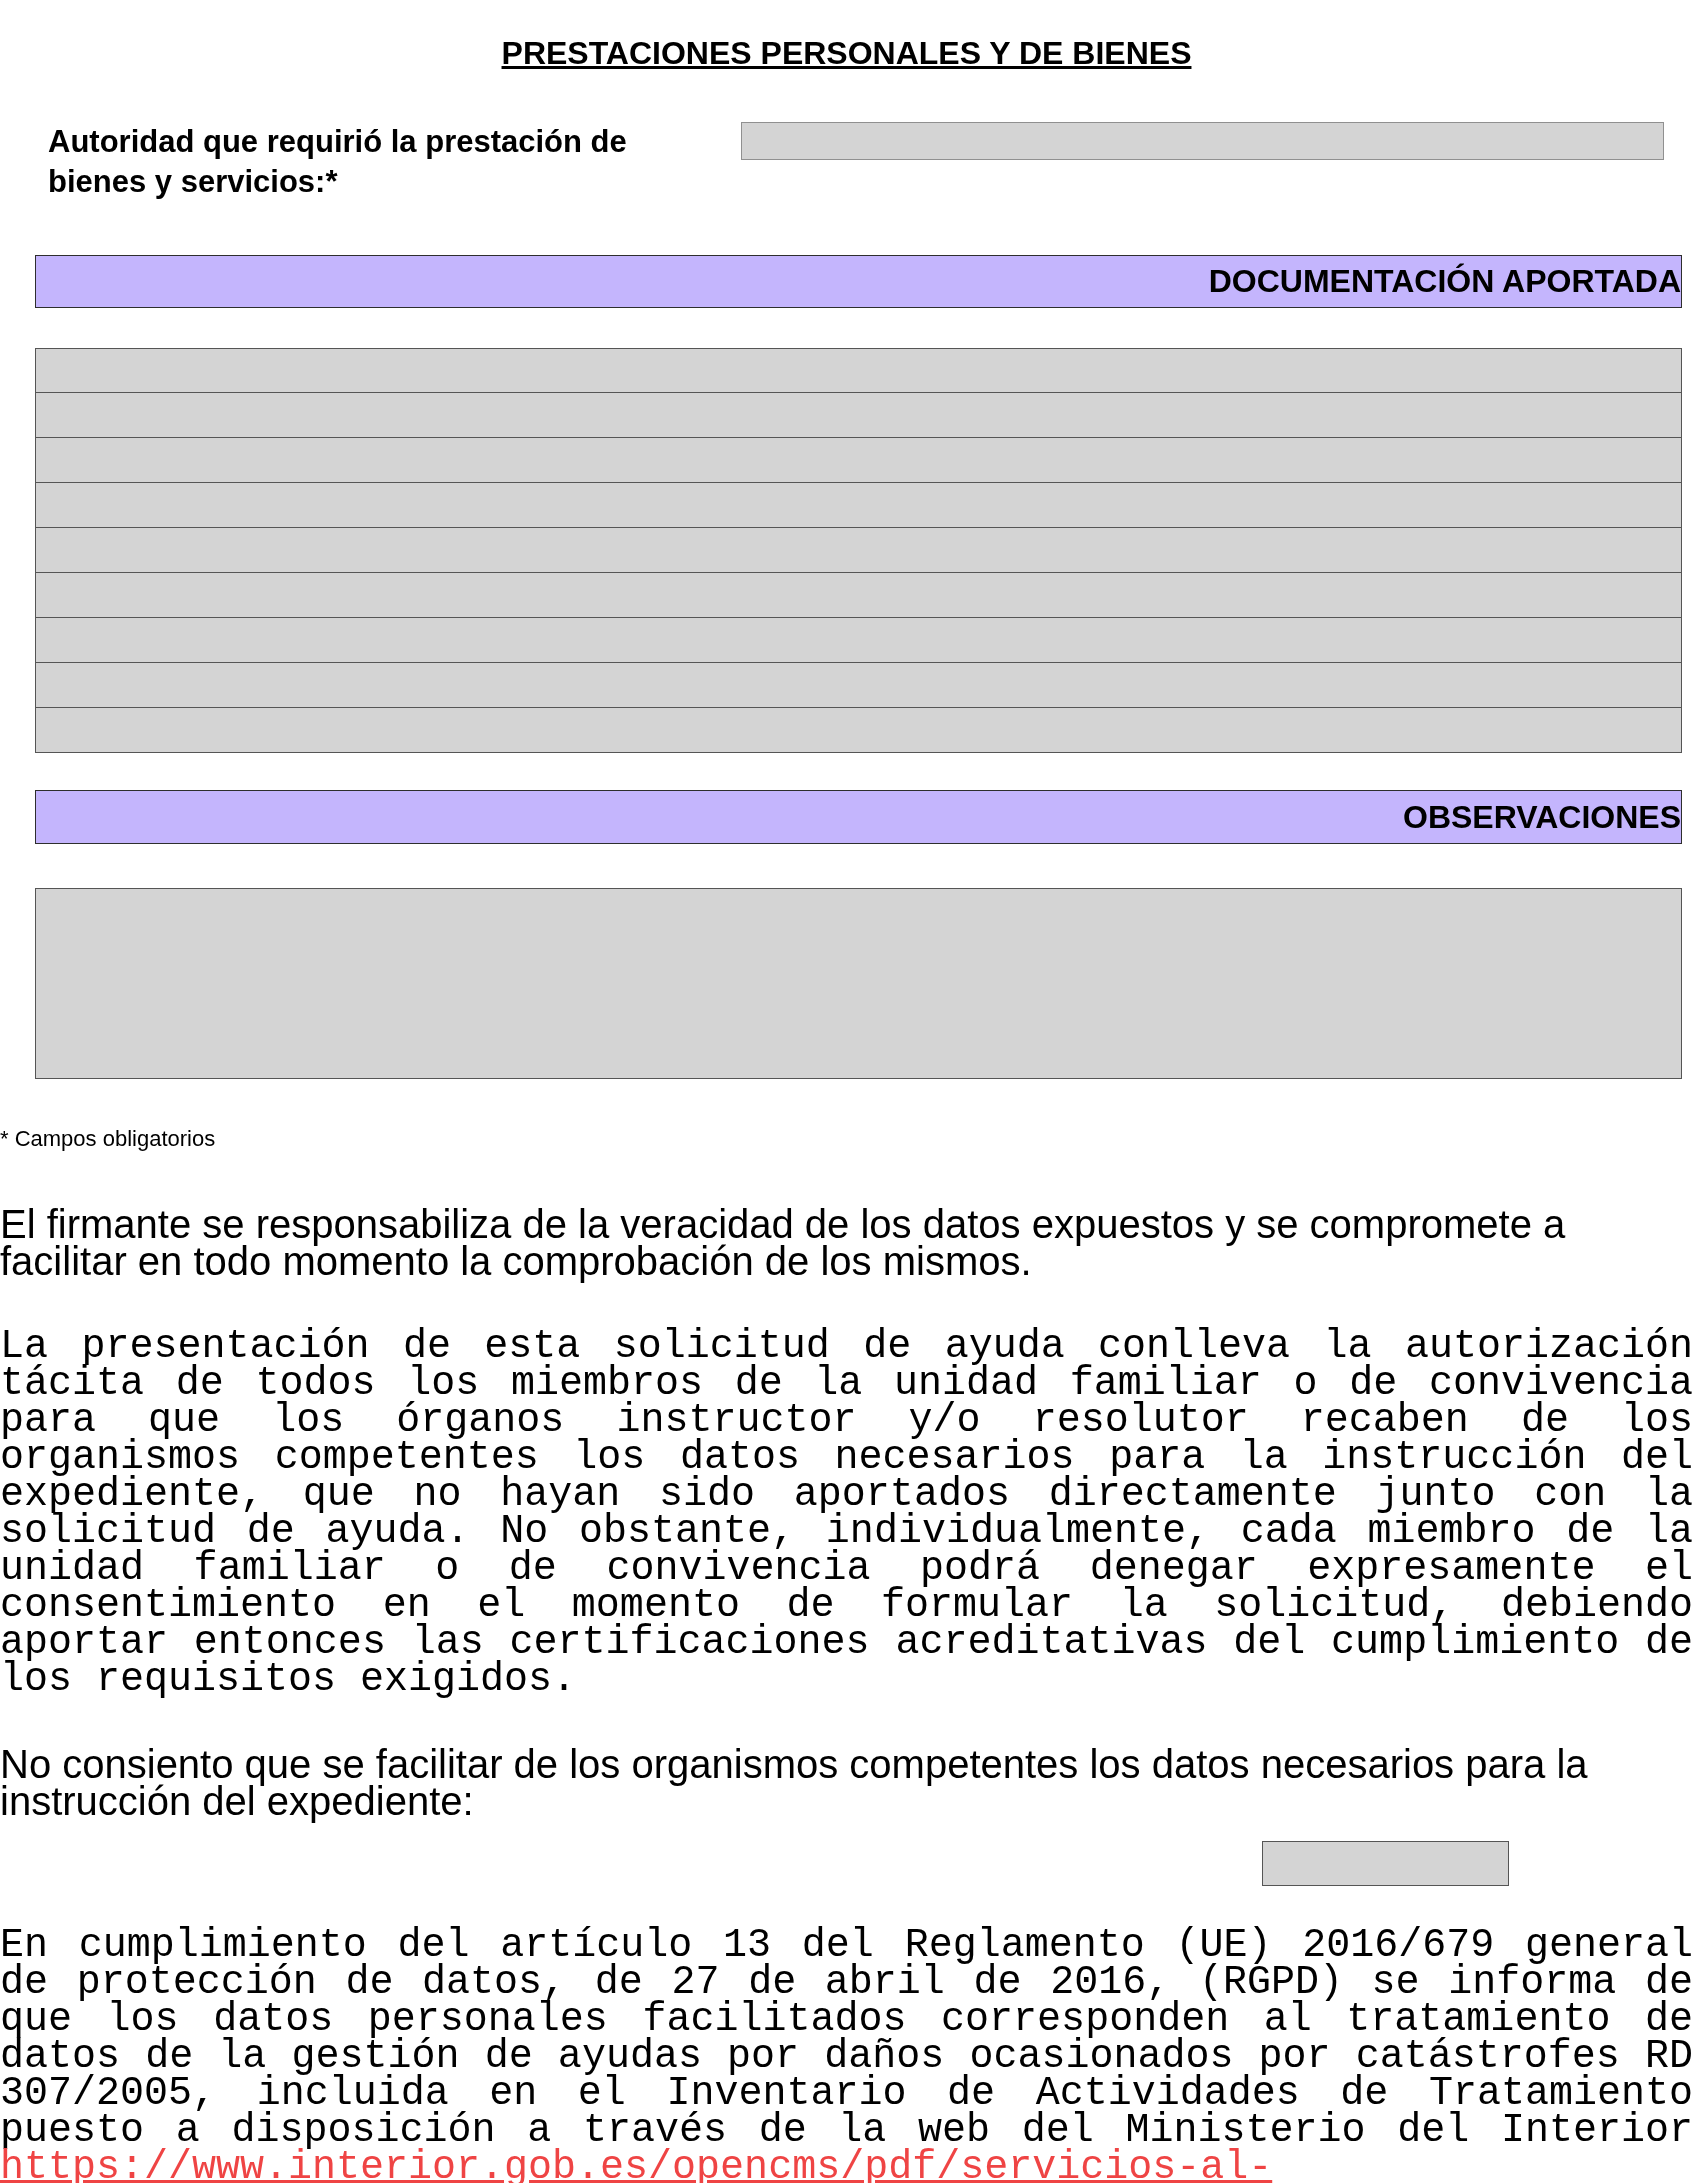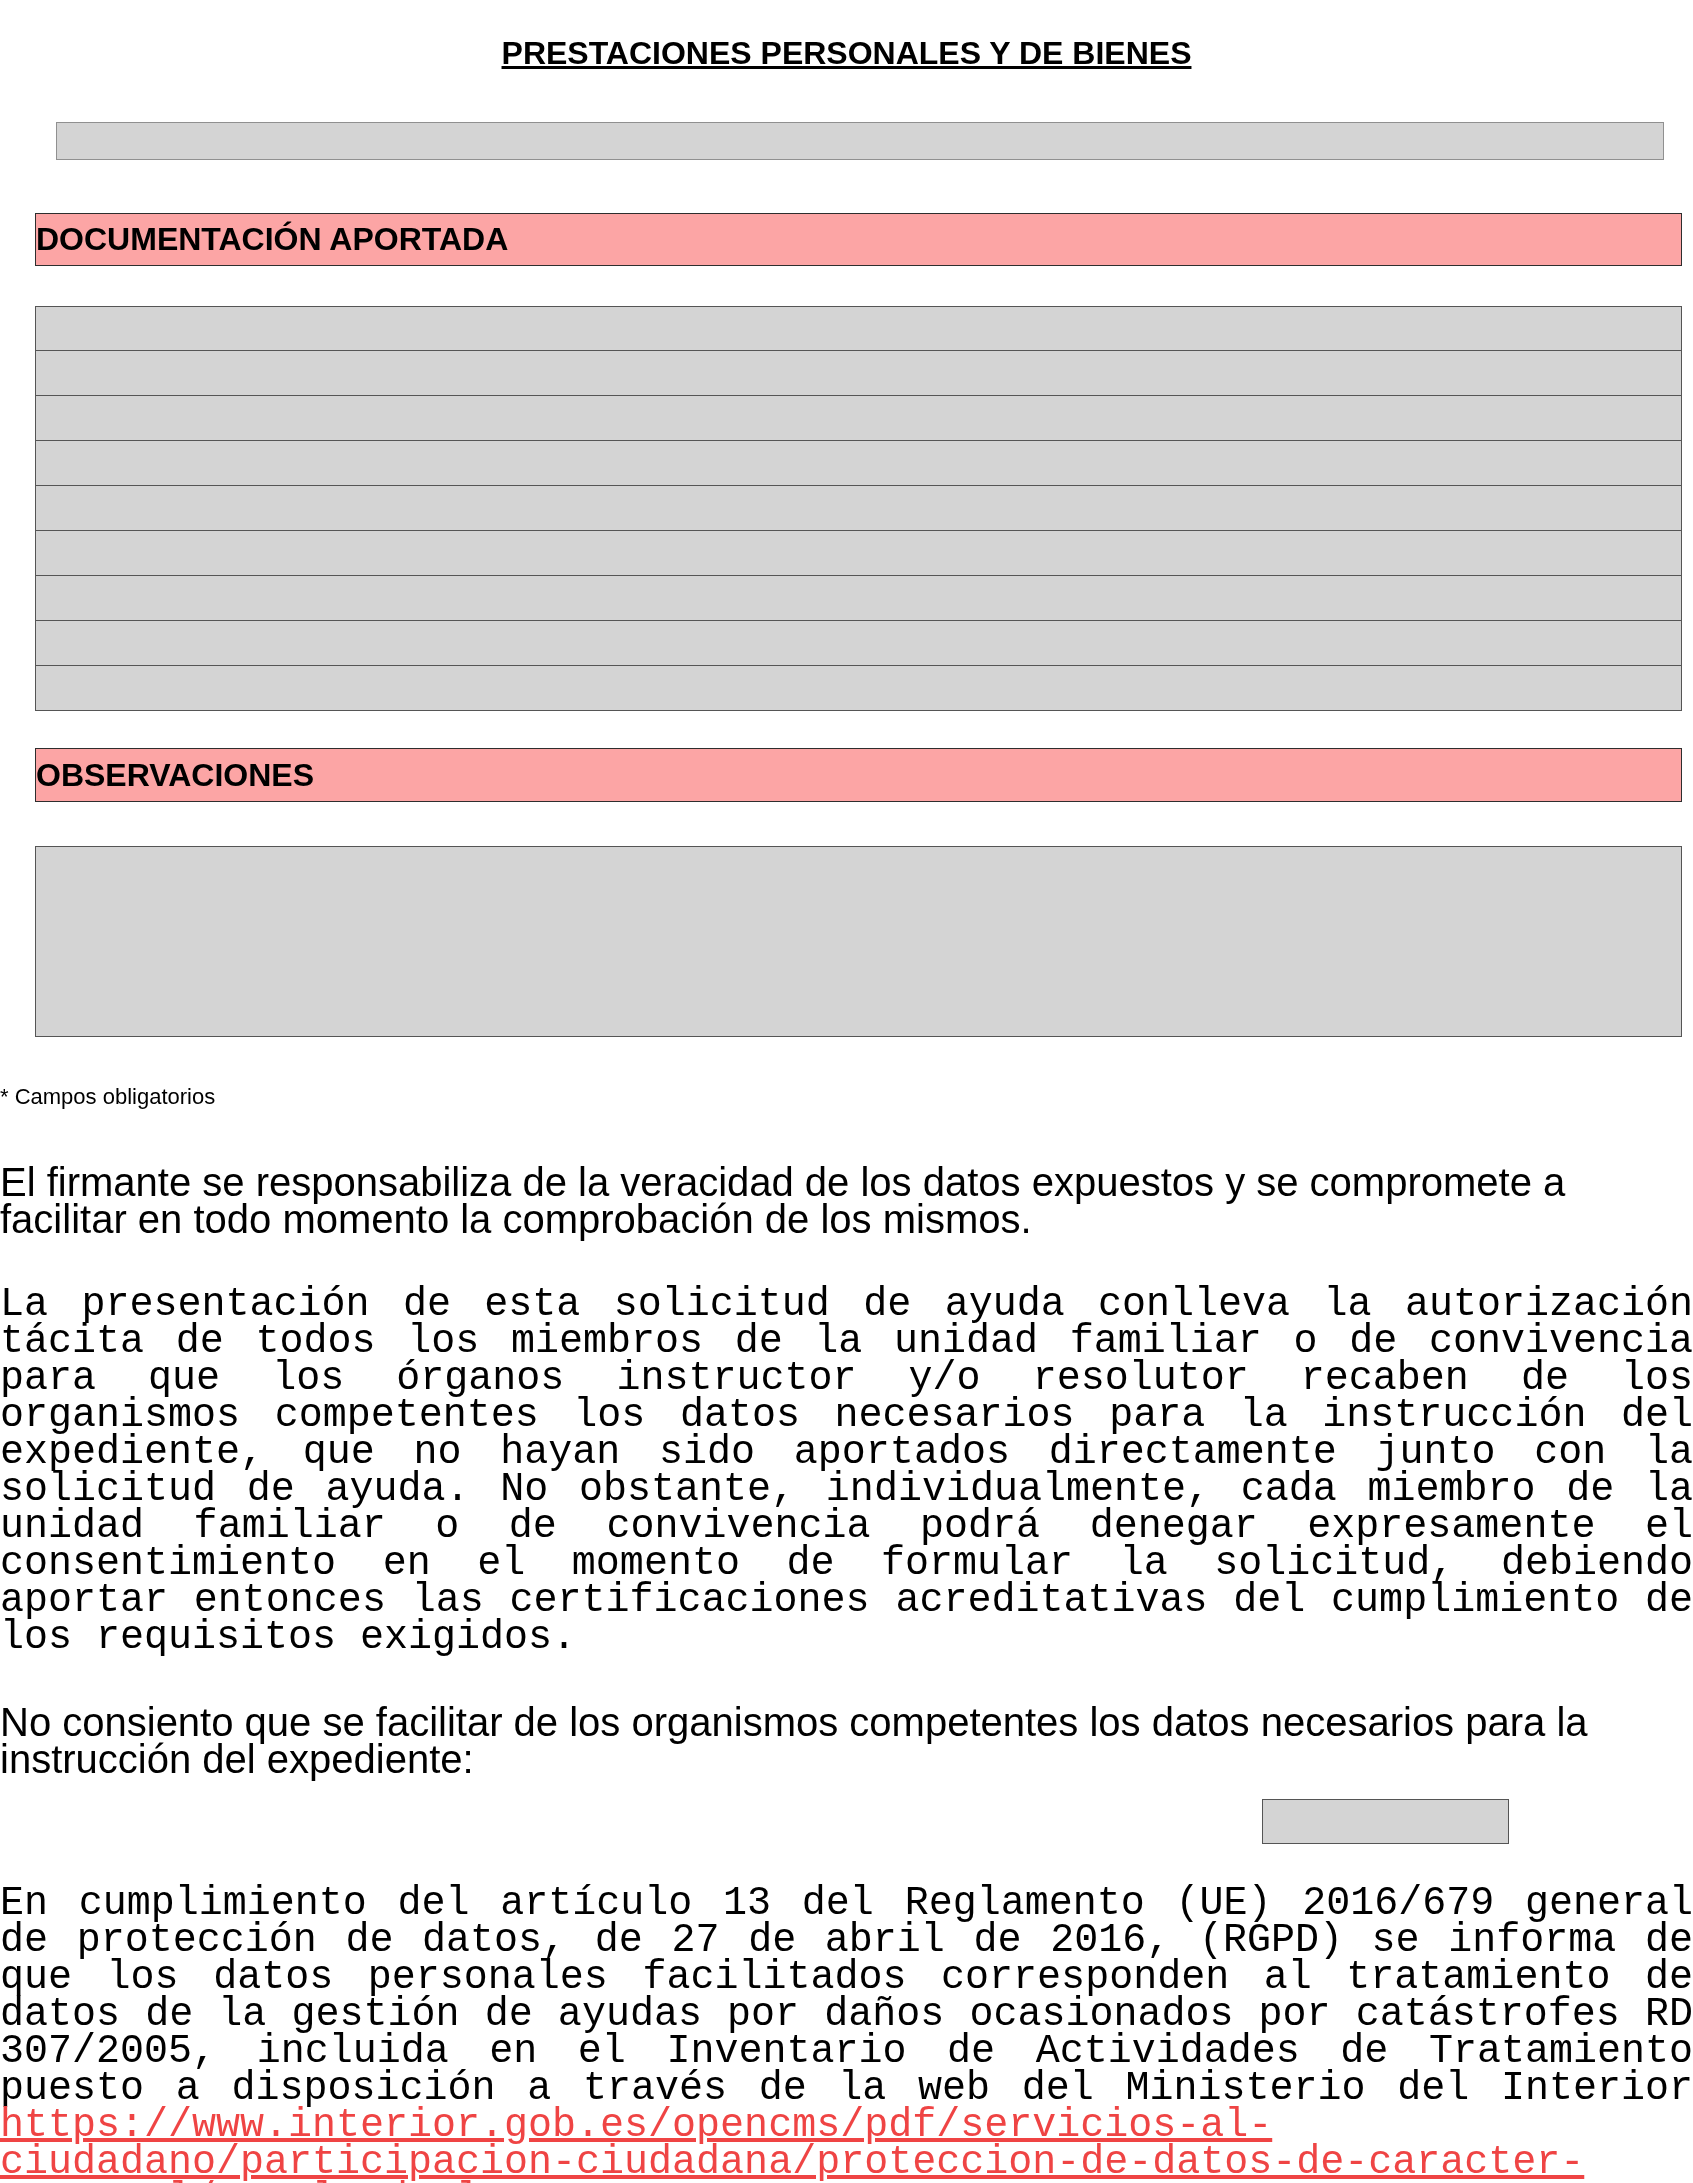--- a/index.html
+++ b/index.html
@@ -54,22 +54,22 @@
     flex: 1 1 auto;
     margin-left: 8px;
     height: 38px;
     background: #d4d4d4;
     border: 0.8px solid #909090;
     box-sizing: border-box;
   }
   
   .section-header {
     border: 1.6px solid #2e2e2e;
-    background: #fca5a5;
-    text-align: left;
+    background: #c4b5fd;
+    text-align: right;
     font-size: 32px;
     font-weight: bold;
     line-height: 37px;
     padding: 7.2px 0;
     margin-bottom: 40px;
   }
   
   .doc-rows {
     margin-bottom: 37px;
   }
@@ -136,20 +136,21 @@
 </head>
 <body>
 
 <div class="page">
 
   <h1 class="title">
     <span>PRESTACIONES PERSONALES Y DE BIENES</span>
   </h1>
 
   <div class="authority-row text-block">
+    <div class="authority-label">Autoridad que requirió la prestación de bienes y servicios:*</div>
     <div class="field-input"></div>
   </div>
 
   <div class="section-header box-block">
     <span>DOCUMENTACIÓN APORTADA</span>
   </div>
 
   <div class="doc-rows box-block" id="doc-rows">
       <div class="doc-row"></div>
       <div class="doc-row"></div>

